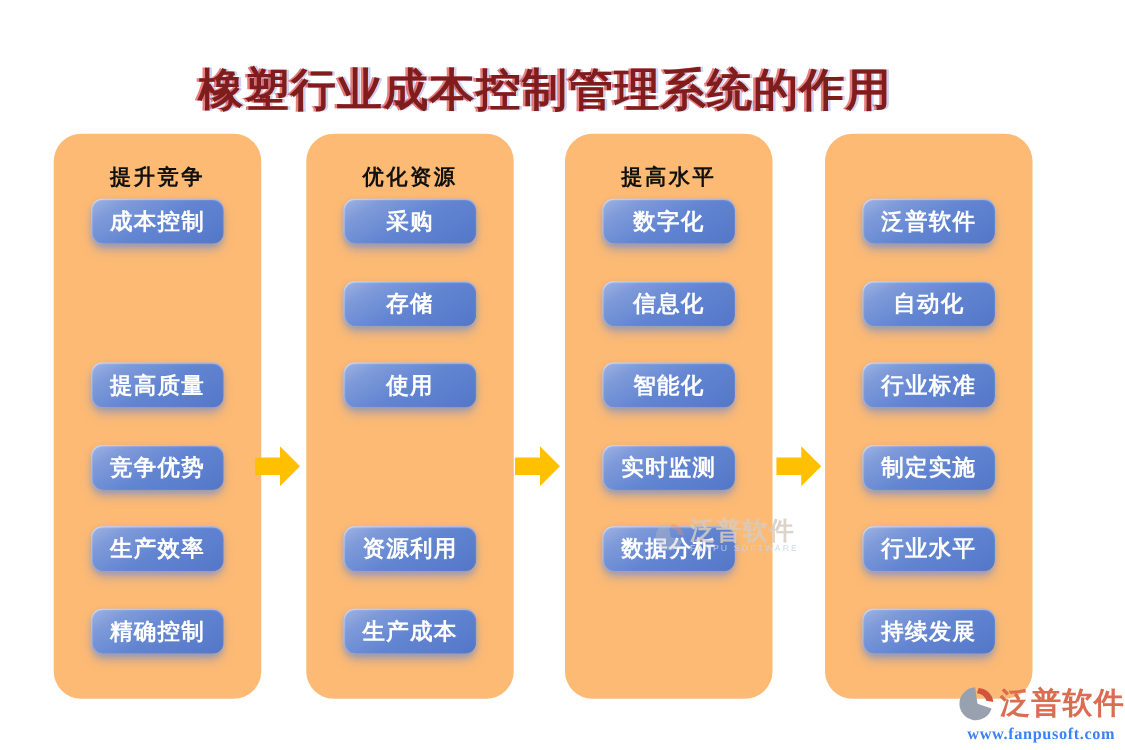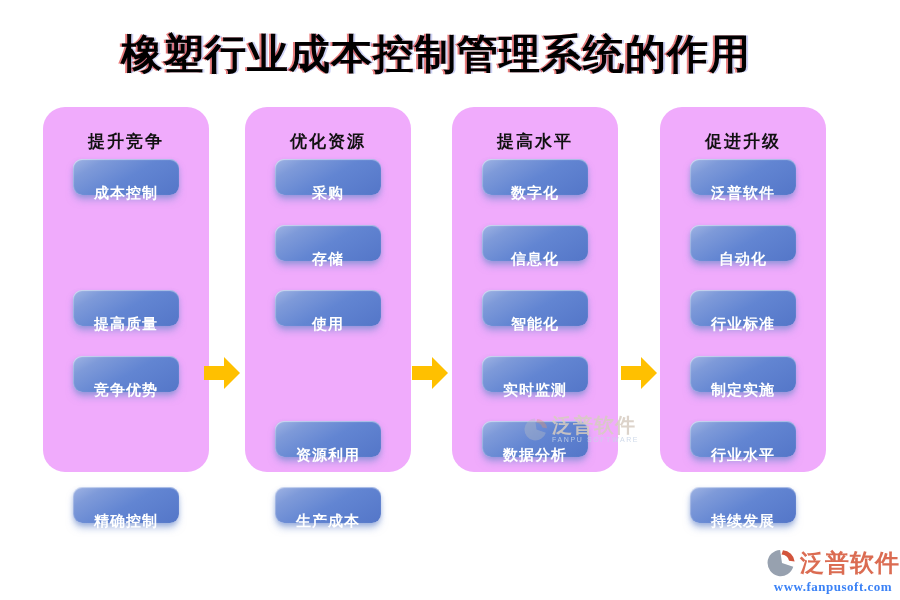--- a/index.html
+++ b/index.html
@@ -1,39 +1,39 @@
 <!DOCTYPE html>
 <html><head>
 <meta charset="utf-8">
 <style>
   html,body{margin:0;padding:0;background:#fff;}
   .canvas{
     position:relative;width:900px;height:600px;overflow:hidden;background:#ffffff;
     font-family:"Liberation Sans","DejaVu Sans",sans-serif;
   }
   .title{
-    position:absolute;top:27px;left:0;width:872px;margin:0;
+    position:absolute;top:48px;left:0;width:872px;margin:0;
     text-align:center;
     font-family:"Liberation Serif","DejaVu Serif",serif;
-    font-weight:bold;font-size:41px;letter-spacing:1px;color:#000000;
+    font-weight:bold;font-size:36px;letter-spacing:1px;color:#7f1d1d;
     text-shadow:-2px 0 0 rgba(215,20,20,0.55), 2px 0 0 rgba(30,50,210,0.22);
   }
   .panel{
-    position:absolute;top:107px;width:166px;height:365px;
-    background:#f0abfc;border-radius:22px;
+    position:absolute;top:107px;width:166px;height:452px;
+    background:#fdba74;border-radius:22px;
   }
   .panel-header{
     margin-top:23px;text-align:center;
     font-size:17px;font-weight:bold;color:#111;letter-spacing:2px;
   }
   .pill{
     position:absolute;left:50%;transform:translateX(-50%);
     width:106px;height:36px;line-height:36px;text-align:center;
-    border:none;padding:16px;cursor:pointer;
-    color:#fff;font-weight:bold;font-size:15px;letter-spacing:1px;
+    border:none;padding:0;cursor:pointer;
+    color:#fff;font-weight:bold;font-size:18px;letter-spacing:1px;
     font-family:"Liberation Sans","DejaVu Sans",sans-serif;
     border-radius:9px;
     background:linear-gradient(150deg,#a0b4e4 0%,#7e9ad9 20%,#6285d2 52%,#5476c8 100%);
     box-shadow:0 6px 9px -2px rgba(110,140,205,0.6),0 2px 4px rgba(110,140,205,0.35),
                inset 0 1px 1px rgba(255,255,255,0.5),inset 1px 0 1px rgba(255,255,255,0.25);
   }
   .r1{top:52px}.r2{top:118px}.r3{top:183px}.r4{top:249px}.r5{top:314px}.r6{top:380px}
   .p1{left:43px}.p2{left:245px}.p3{left:452px}.p4{left:660px}
   .arrow{position:absolute;top:357px;width:36px;height:32px;}
   .a1{left:204px}.a2{left:412px}.a3{left:621px}
@@ -67,20 +67,21 @@
 
 <div class="canvas">
 
   <h1 class="title">橡塑行业成本控制管理系统的作用</h1>
 
   <section class="panel p1">
     <div class="panel-header">提升竞争</div>
     <button class="pill r1">成本控制</button>
     <button class="pill r4">竞争优势</button>
     <button class="pill r3">提高质量</button>
+    <button class="pill r5">生产效率</button>
     <button class="pill r6">精确控制</button>
   </section>
 
   <div class="arrow a1">
     <svg width="36" height="32" viewBox="0 0 36 32">
         <path d="M0 9 H20 V0 L36 16 L20 32 V23 H0 Z" fill="#ffc000"></path>
       </svg>
   </div>
 
   <section class="panel p2">
@@ -107,21 +108,20 @@
     <button class="pill r5">数据分析</button>
   </section>
 
   <div class="arrow a3">
     <svg width="36" height="32" viewBox="0 0 36 32">
         <path d="M0 9 H20 V0 L36 16 L20 32 V23 H0 Z" fill="#ffc000"></path>
       </svg>
   </div>
 
   <section class="panel p4">
-    <div class="panel-header">促进升级</div>
     <button class="pill r1">泛普软件</button>
     <button class="pill r2">自动化</button>
     <button class="pill r3">行业标准</button>
     <button class="pill r4">制定实施</button>
     <button class="pill r5">行业水平</button>
     <button class="pill r6">持续发展</button>
   </section>
 
   <div class="watermark">
     <svg class="wm-logo" viewBox="0 0 32 32">

